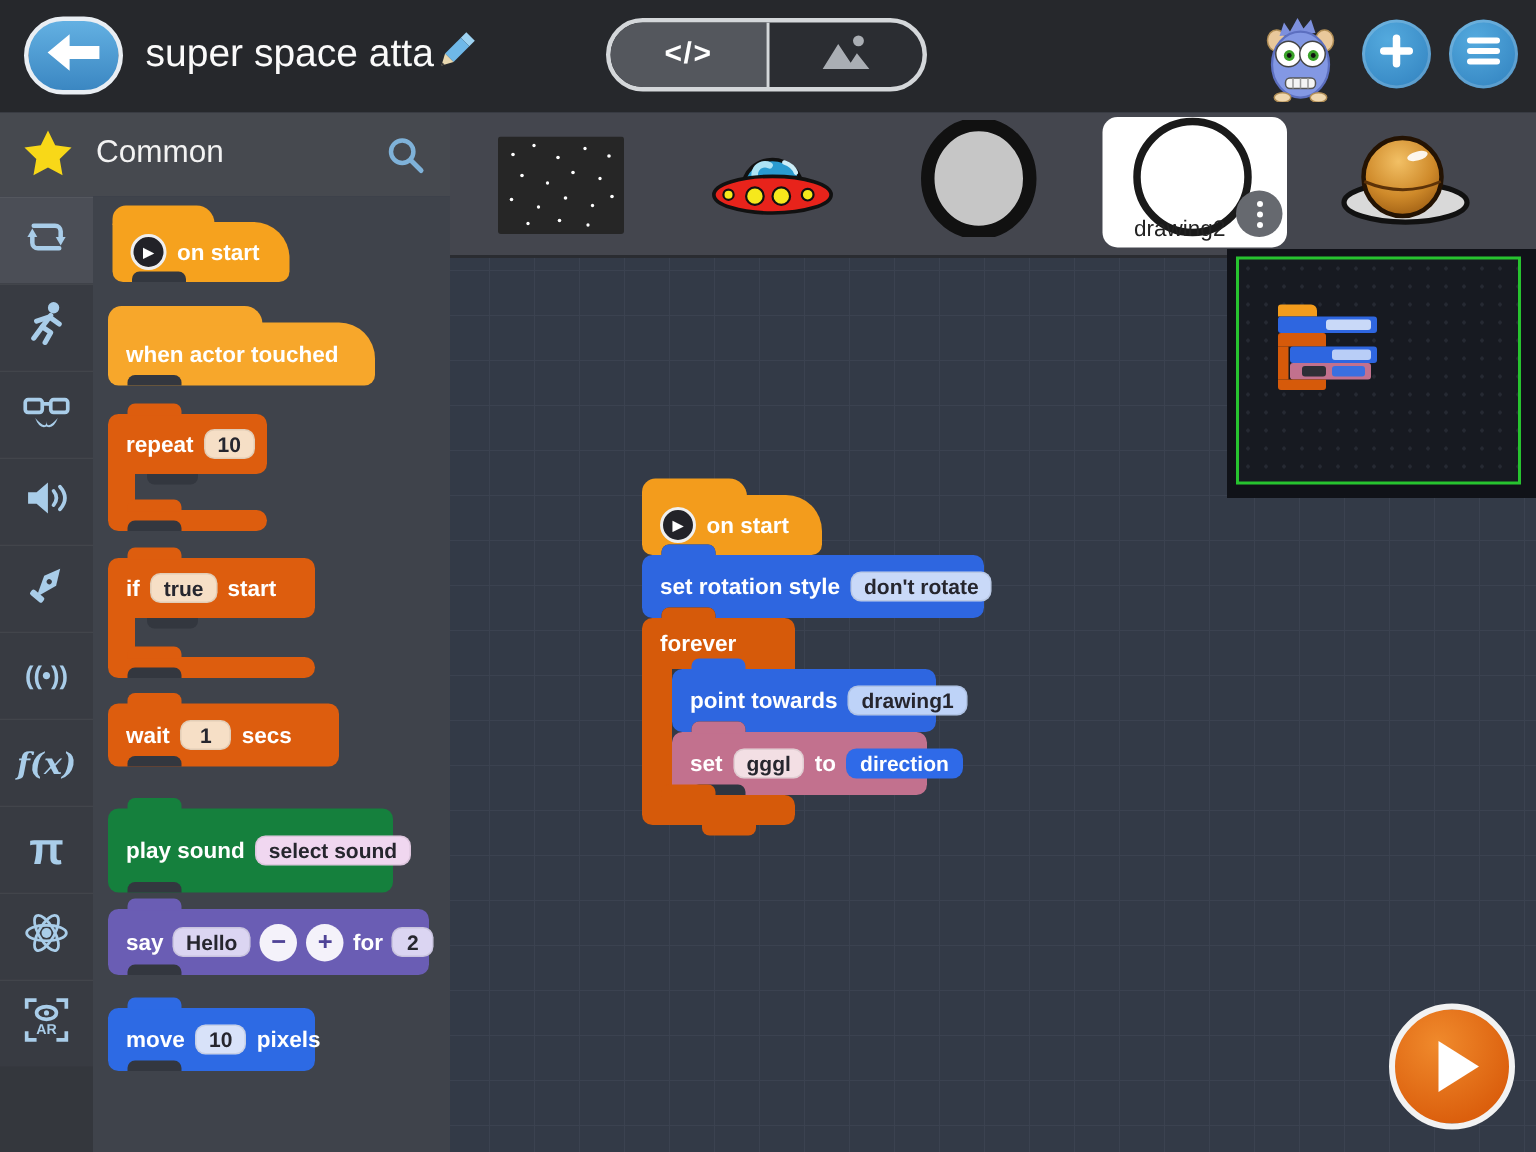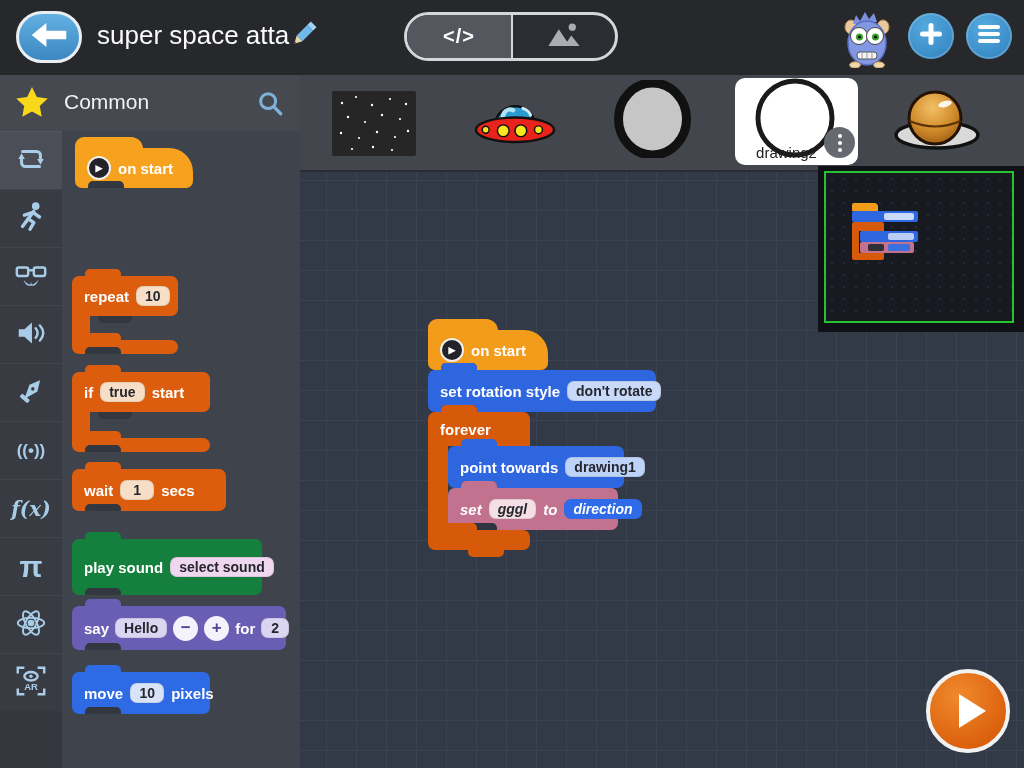--- a/index.html
+++ b/index.html
@@ -248,20 +248,23 @@
     </div>
   </div>
 
   <div class="palette">
 
     <div class="stack hat notchB" style="left:13px;top:17px;width:118px;height:40px;background:#f6a21e;">
       <span class="play-ic">▶</span>
       <span>on start</span>
     </div>
 
+    <div class="stack hat notchB" style="left:10px;top:84px;width:178px;height:42px;background:#f7a72b;">
+      <span>when actor touched</span>
+    </div>
 
     <div class="cblock" style="left:10px;top:145px;width:106px;">
       <div class="chead tabT" style="height:40px;background:#dd5d0e;">
         <span>repeat</span>
         <span class="chip">10</span>
       </div>
       <div class="mouth-notch" style="left:26px;top:40px;"></div>
       <div class="carm" style="height:24px;background:#dd5d0e;"></div>
       <div class="cfoot tabT notchB" style="width:106px;height:14px;background:#dd5d0e;"></div>
     </div>
@@ -389,21 +392,21 @@
     <div class="chead tabT" style="position:absolute;left:128px;top:240px;width:102px;height:34px;background:#d65a0a;border-radius:7px 7px 0 0;text-align:center;">
       <span>forever</span>
     </div>
     <div style="position:absolute;left:128px;top:274px;width:20px;height:84px;background:#d65a0a;"></div>
 
     <div class="stack tabT notchB" style="left:148px;top:274px;width:176px;height:42px;background:#2e66e0;">
       <span>point towards</span>
       <span class="chip peri2">drawing1</span>
     </div>
 
-    <div class="stack tabT notchB" style="left:148px;top:316px;width:170px;height:42px;background:#c2718e;font-style:italic;">
+    <div class="stack tabT notchB" style="left:148px;top:316px;width:170px;height:42px;background:#c2718e;">
       <span>set</span>
       <span class="chip pinkl">gggl</span>
       <span>to</span>
       <span class="chip solid-blue">direction</span>
     </div>
 
     <div class="cfoot tabT" style="position:absolute;left:128px;top:358px;width:102px;height:20px;background:#d65a0a;--tab:1;"></div>
     <div style="position:absolute;left:168px;top:378px;width:36px;height:7px;background:#d65a0a;border-radius:0 0 5px 5px;"></div>
   </div>
 

